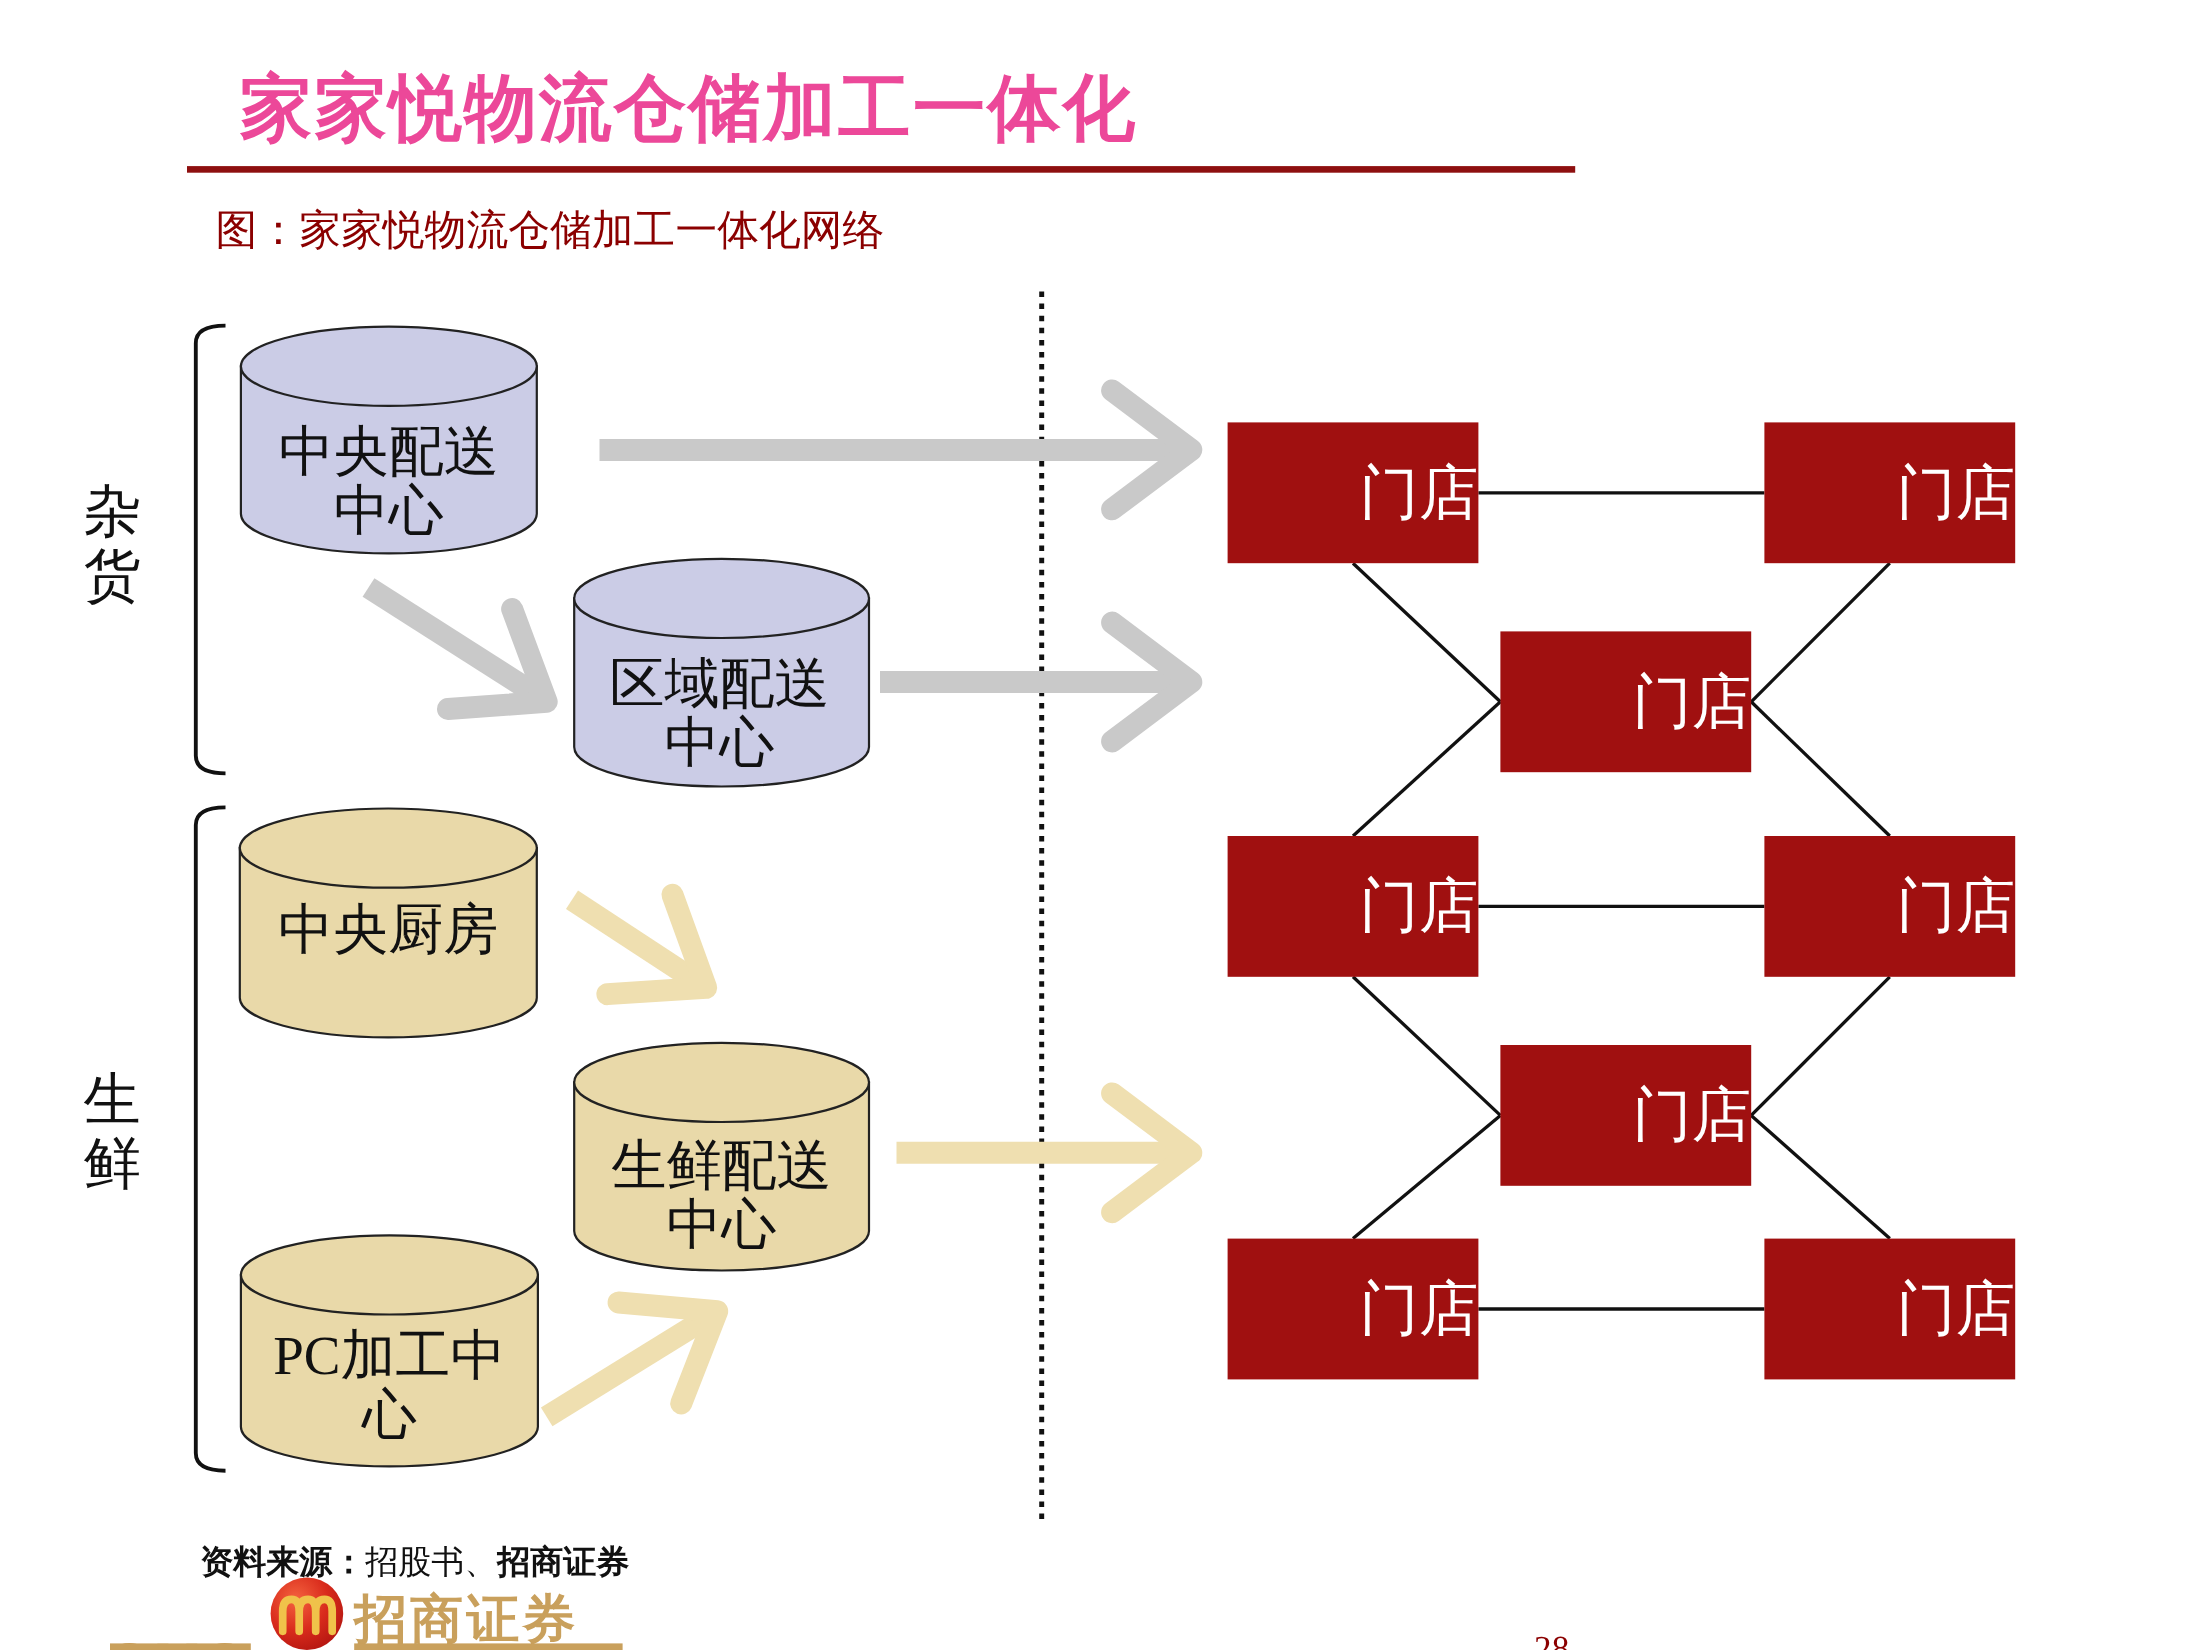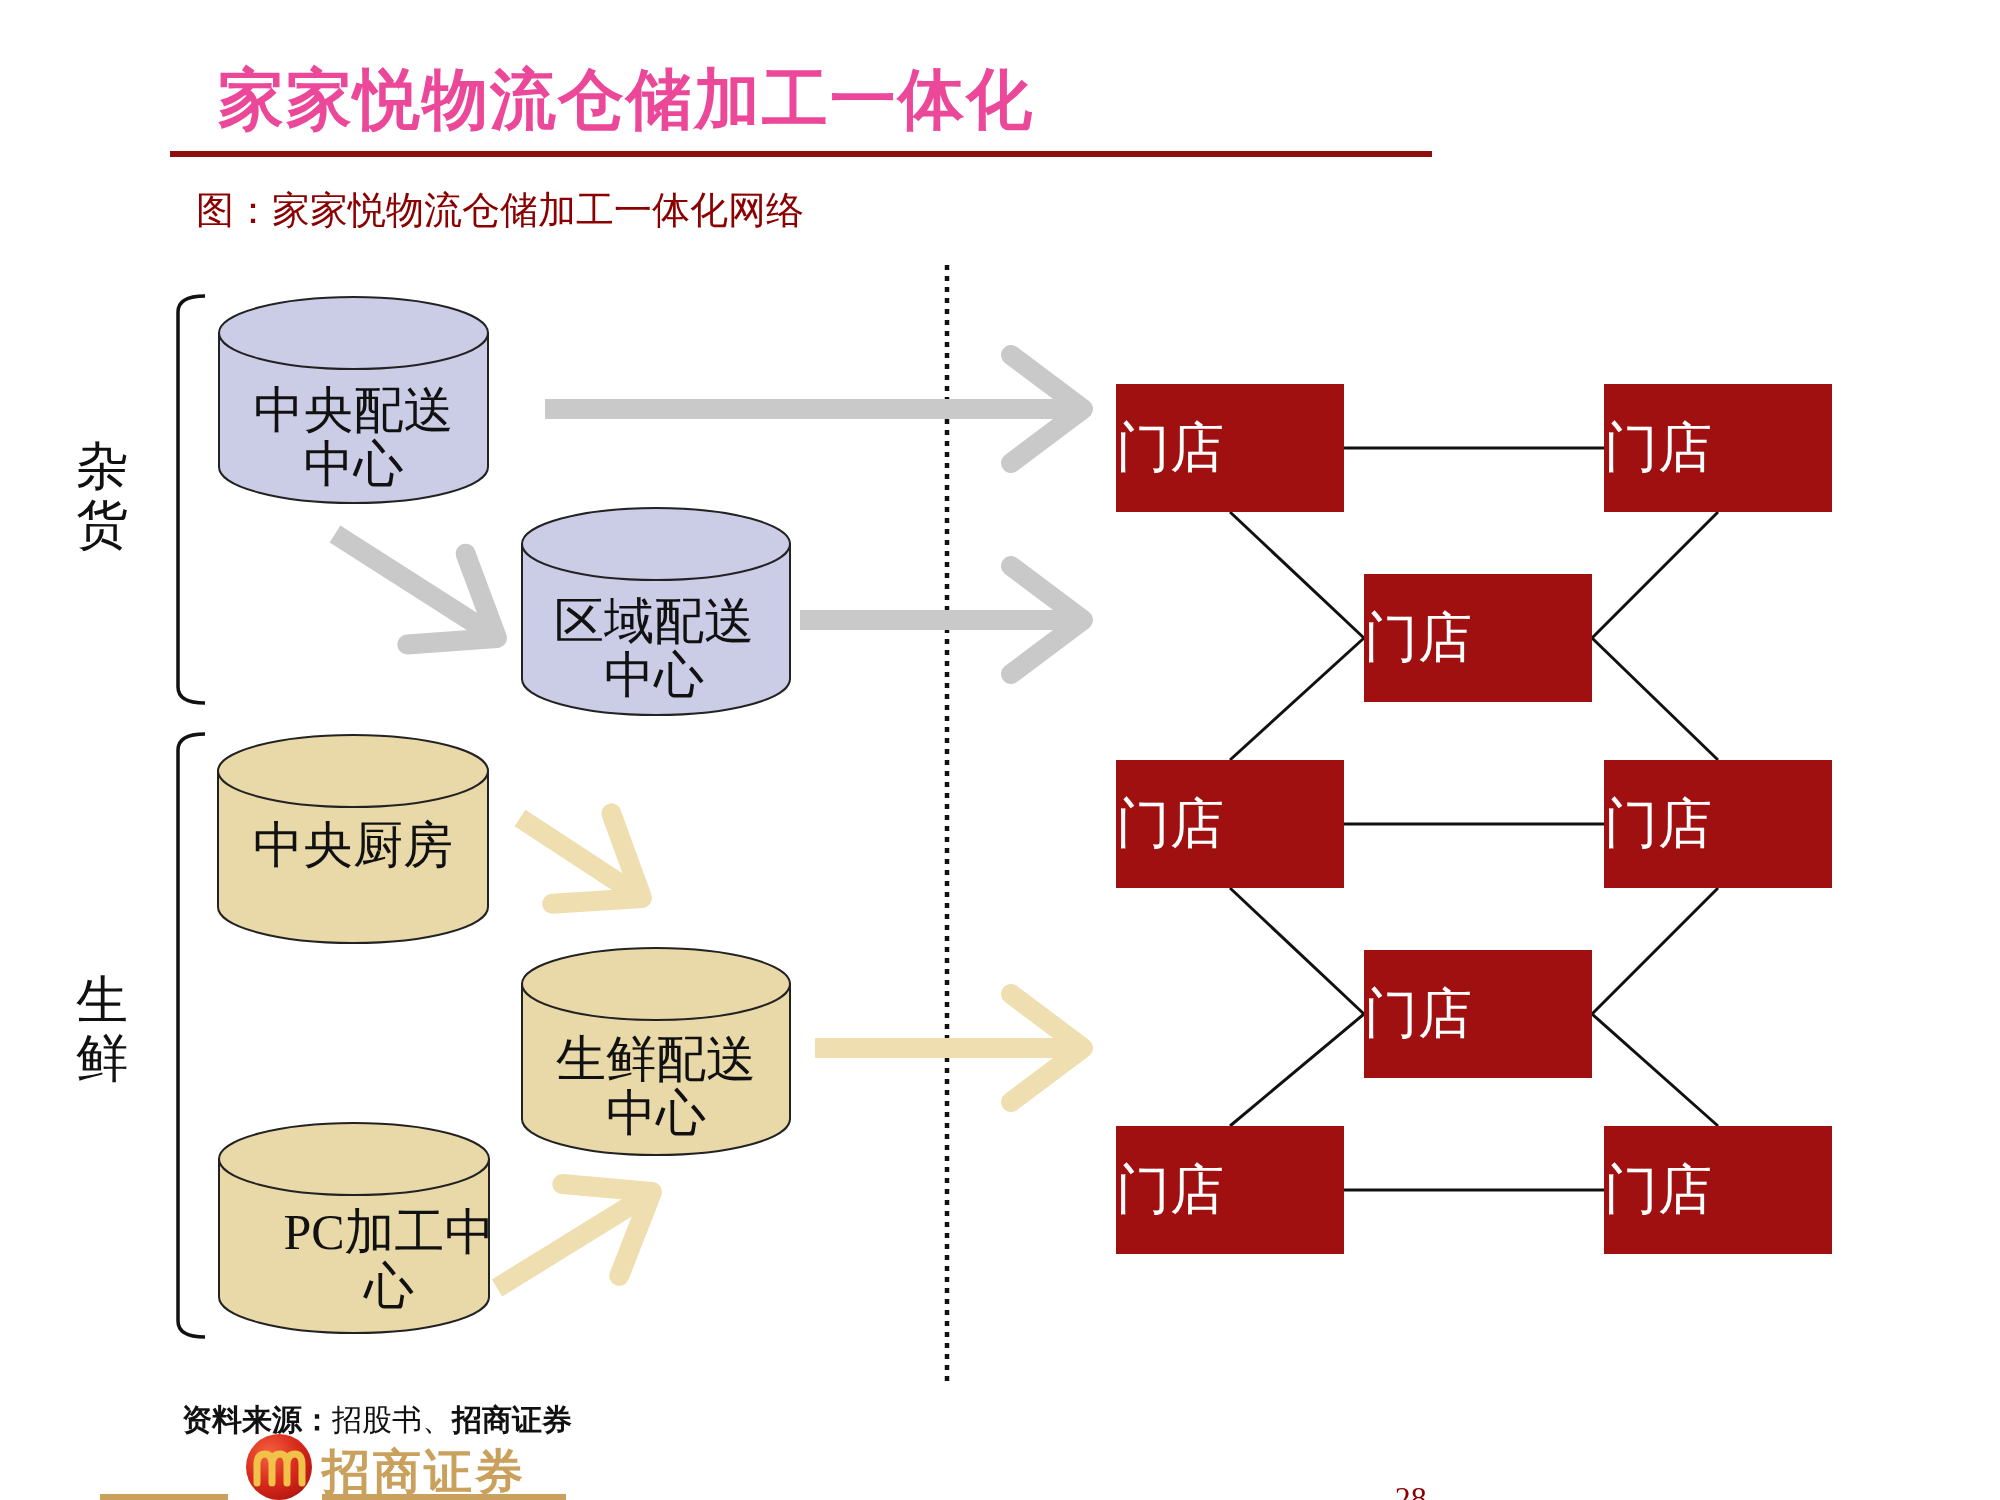--- a/index.html
+++ b/index.html
@@ -8,21 +8,21 @@
   #diagram-svg{position:absolute;left:0;top:0;width:2000px;height:1500px;}
   .abs{position:absolute;}
   .pre{white-space:pre-line;}
   #title{left:178px;top:58px;width:1300px;font-size:66px;font-weight:bold;color:#ec4899;
          letter-spacing:2px;line-height:84px;margin-left:40px;}
   #title-rule{left:170px;top:151px;width:1262px;height:6px;background:#8E0F0F;}
   #caption{left:196px;top:186px;width:900px;font-size:38px;color:#8B0000;line-height:48px;}
   .group-label{width:84px;font-size:52px;line-height:58px;color:#111;text-align:center;}
   .cyl-label{font-size:50px;line-height:54px;color:#111;text-align:center;}
   .store-box{width:228px;height:128px;background:#A01010;color:#ffffff;font-size:54px;
-             line-height:128px;text-align:left;}
+             line-height:128px;text-align:right;}
   #source-line{left:182px;top:1400px;font-size:30px;color:#111;white-space:nowrap;}
   .src-bold{font-family:"Liberation Sans","DejaVu Sans",sans-serif;font-weight:bold;}
   .src-reg{font-family:"Liberation Serif","DejaVu Serif",serif;}
   #logo-cms{left:98px;top:1438px;font-family:"Liberation Sans","DejaVu Sans",sans-serif;
             font-weight:bold;font-size:52px;color:#C9A05C;letter-spacing:4px;margin-top:45px;}
   #logo-sphere{left:246px;top:1434px;width:66px;height:66px;border-radius:50%;
                background:radial-gradient(circle at 35% 30%,#F4633F 0%,#D92B1C 45%,#A00B0B 100%);}
   #logo-sphere svg{position:absolute;left:0;top:0;}
   #logo-brand{left:322px;top:1440px;font-weight:bold;font-size:48px;color:#C9A05C;letter-spacing:3px;}
   .logo-bar{top:1494px;height:6px;background:#C9A05C;}
@@ -117,21 +117,21 @@
   <div class="abs group-label pre" style="left:60px;top:972px;">生
 鲜</div>
 
   <div class="abs cyl-label pre" style="left:219px;top:383px;width:269px;">中央配送
 中心</div>
   <div class="abs cyl-label pre" style="left:522px;top:594px;width:264px;">区域配送
 中心</div>
   <div class="abs cyl-label pre" style="left:218px;top:818px;width:270px;">中央厨房</div>
   <div class="abs cyl-label pre" style="left:522px;top:1032px;width:268px;">生鲜配送
 中心</div>
-  <div class="abs cyl-label pre" style="left:219px;top:1205px;width:270px;padding-left:35px;">PC加工中
+  <div class="abs cyl-label pre" style="left:219px;top:1205px;width:270px;">PC加工中
 心</div>
 
   <div class="abs store-box" style="left:1116px;top:384px;">门店</div>
   <div class="abs store-box" style="left:1604px;top:384px;">门店</div>
   <div class="abs store-box" style="left:1364px;top:574px;">门店</div>
   <div class="abs store-box" style="left:1116px;top:760px;">门店</div>
   <div class="abs store-box" style="left:1604px;top:760px;">门店</div>
   <div class="abs store-box" style="left:1364px;top:950px;">门店</div>
   <div class="abs store-box" style="left:1116px;top:1126px;">门店</div>
   <div class="abs store-box" style="left:1604px;top:1126px;">门店</div>

